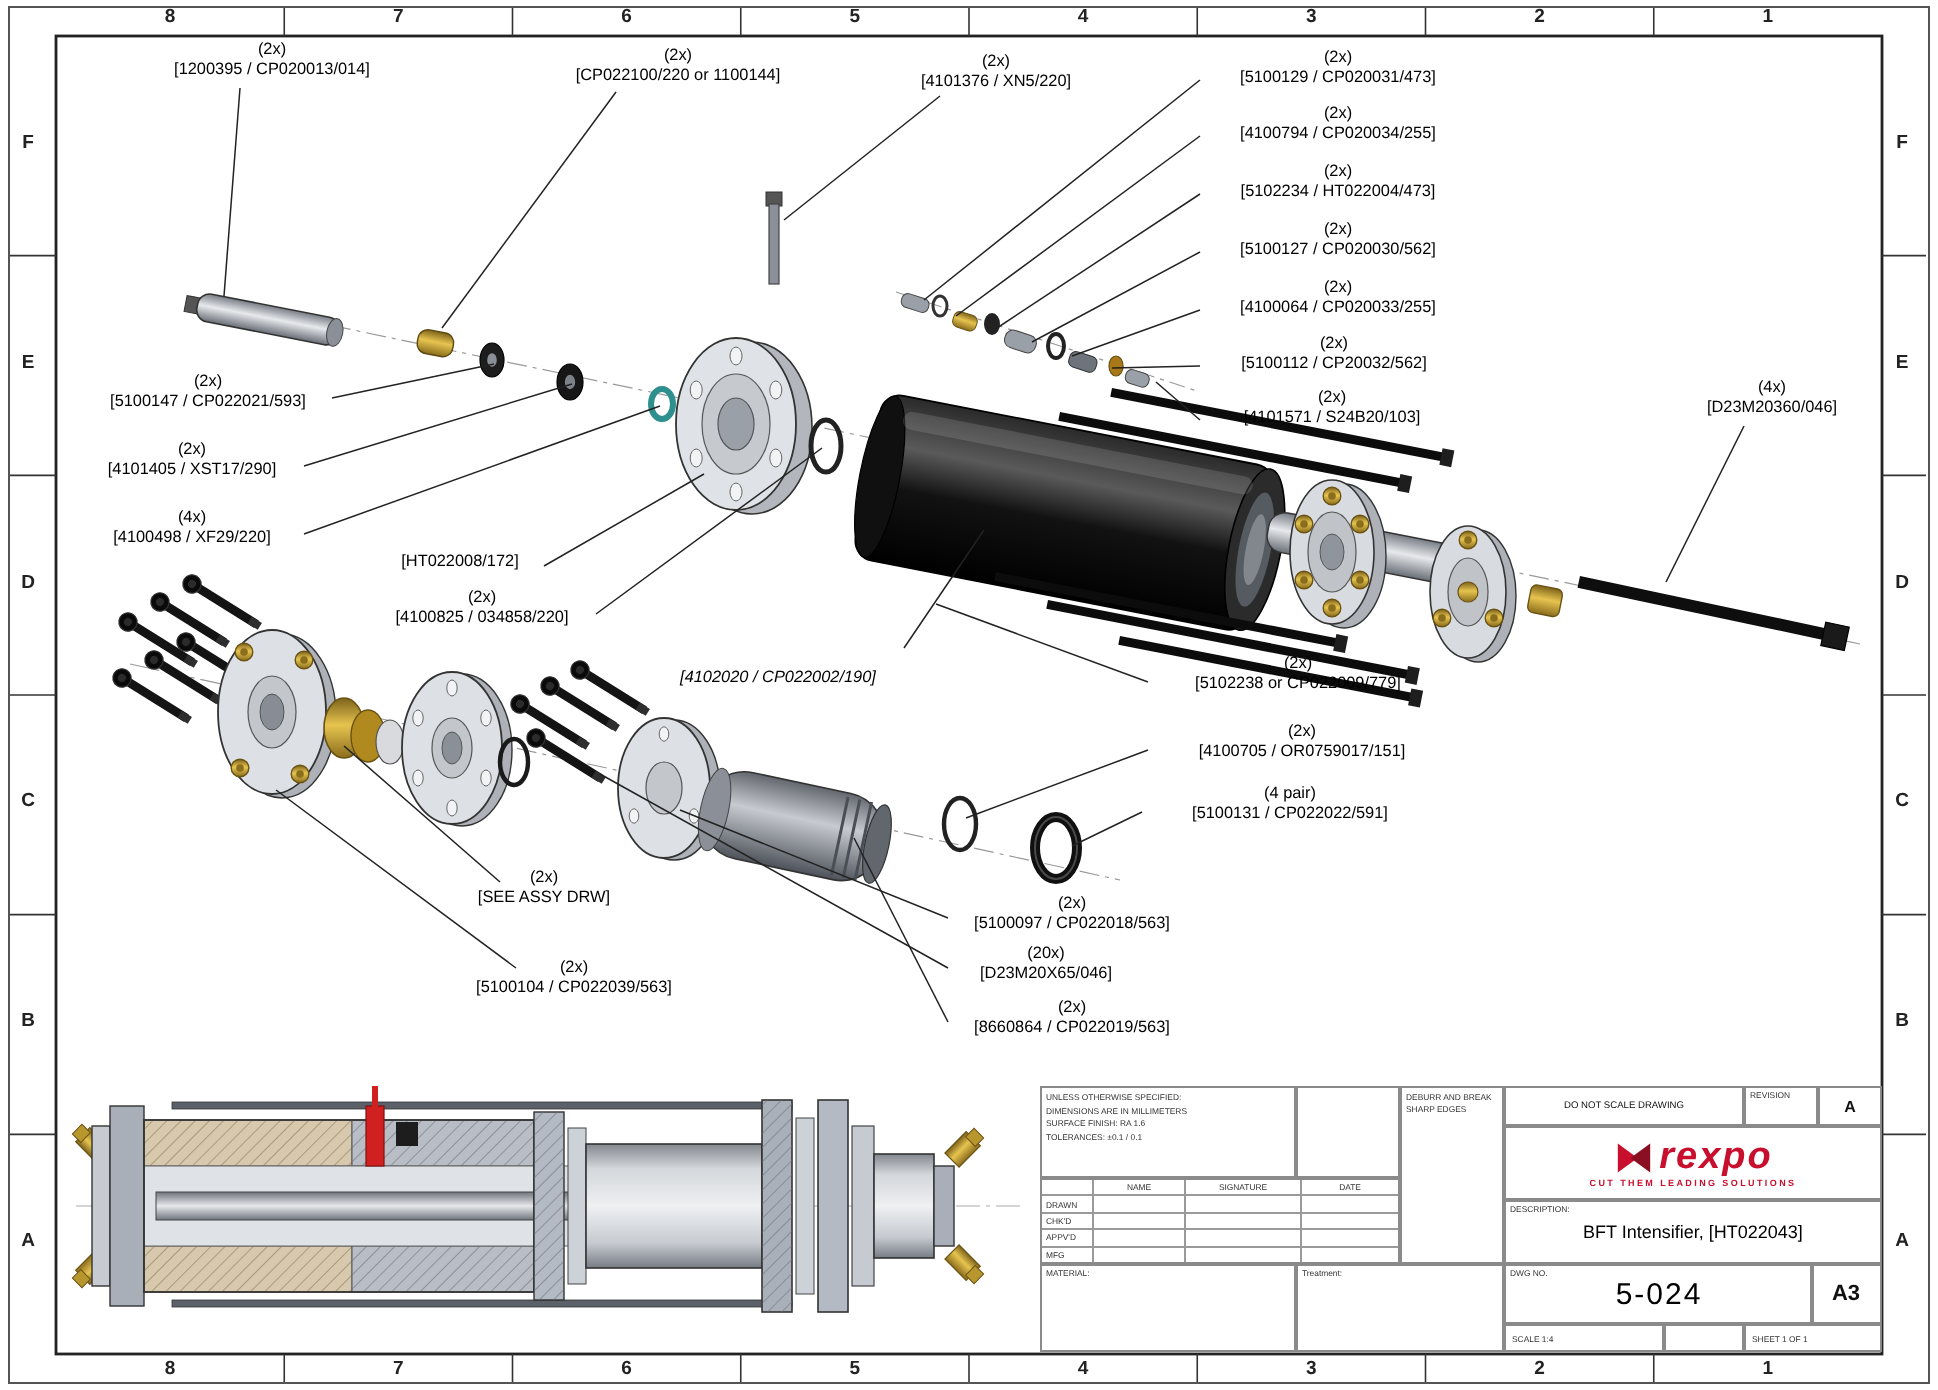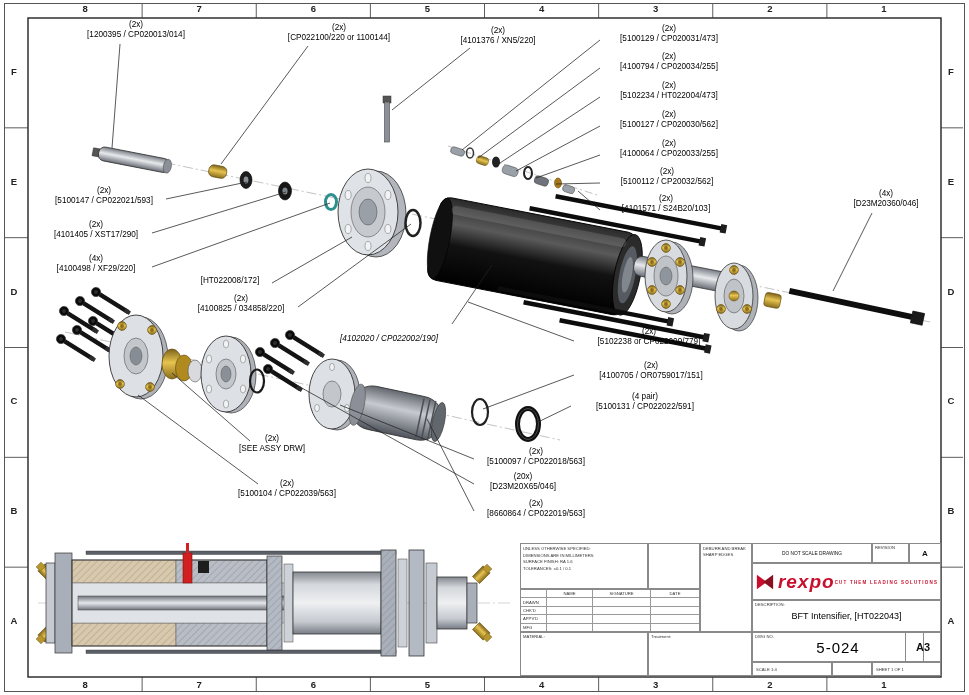--- a/index.html
+++ b/index.html
@@ -22,21 +22,21 @@
 .str>div{border-right:1px solid #9a9a9a;padding-left:2px;font-size:4.2px;display:flex;align-items:center;color:#333}
 .str>div:nth-child(1){width:26px}
 .str>div:nth-child(2){width:46px}
 .str>div:nth-child(3){width:58px}
 .str>div:nth-child(4){flex:1;border-right:none}
 .str.hdr>div{justify-content:center;padding-left:0}
 .desc-val{font-size:9px;color:#000}
 .dwg-val{font-size:15px;letter-spacing:1px;color:#000}
 .a3-val{font-size:11px;font-weight:bold}
 .rev-val{font-size:8px;font-weight:bold}
-.logo-wrap{display:flex;flex-direction:row;align-items:center;justify-content:center;height:100%}
+.logo-wrap{display:flex;flex-direction:column;align-items:center;justify-content:center;height:100%}
 .logo-row{display:flex;align-items:center;gap:3px}
 .logo-text{font-size:19px;font-weight:bold;font-style:italic;color:#c8102e;letter-spacing:1px;line-height:1}
 .logo-tag{font-size:4.5px;font-weight:bold;color:#c8102e;letter-spacing:1.2px;margin-top:1px}
 .small-lab{font-size:4.2px;color:#333}
 </style>
 </head>
 <body>
 
 <div class="page">
 
@@ -610,21 +610,21 @@
       </div>
       <div class="logo-tag">CUT THEM LEADING SOLUTIONS</div>
     </div>
   </div>
 
   <div class="cell" style="left:232px;top:57px;width:189px;height:32px">
     <span class="lab">DESCRIPTION:</span>
     <div class="center desc-val" style="height:100%">BFT Intensifier,  [HT022043]</div>
   </div>
 
-  <div class="cell" style="left:232px;top:89px;width:172px;height:30px">
+  <div class="cell" style="left:232px;top:89px;width:155px;height:30px">
     <span class="lab">DWG NO.</span>
     <div class="center dwg-val" style="height:100%">5-024</div>
   </div>
   <div class="cell center a3-val" style="left:385px;top:89px;width:36px;height:30px">A3</div>
 
   <div class="cell" style="left:232px;top:119px;width:80px;height:14px;display:flex;align-items:center;padding-left:3px">
     <span class="small-lab">SCALE 1:4</span>
   </div>
   <div class="cell" style="left:312px;top:119px;width:40px;height:14px"></div>
   <div class="cell" style="left:352px;top:119px;width:69px;height:14px;display:flex;align-items:center;padding-left:3px">

